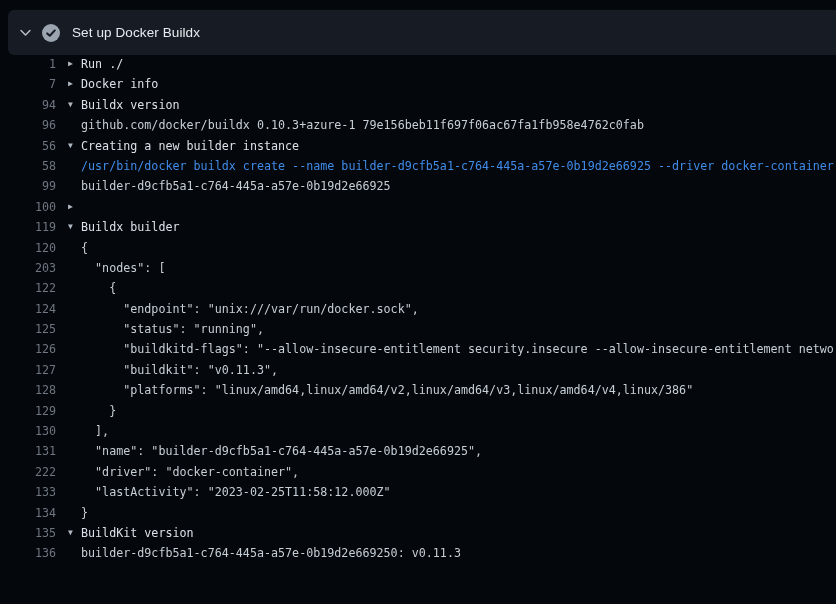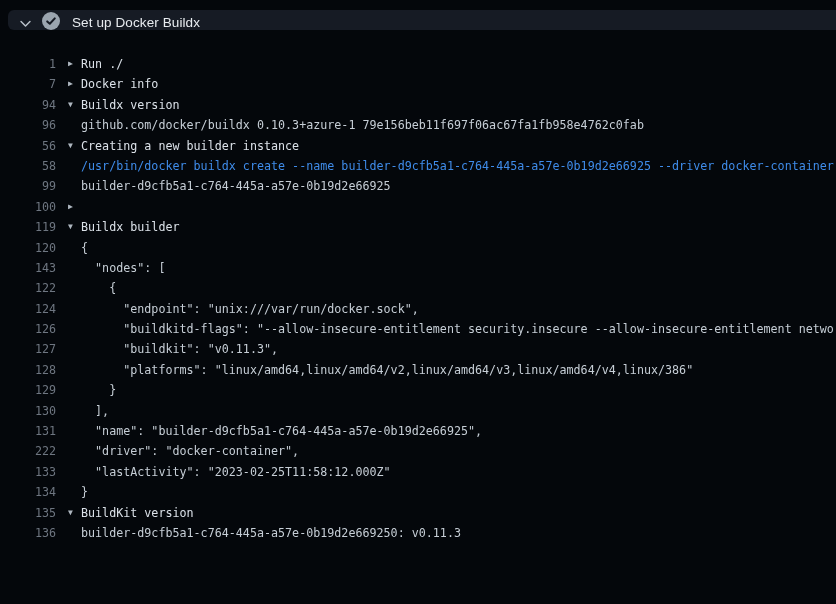--- a/index.html
+++ b/index.html
@@ -17,25 +17,25 @@
   html,body{width:836px;height:604px;overflow:hidden;}
   body{
     background:var(--page-bg);
     font-family:"DejaVu Sans Mono","Liberation Mono",monospace;
   }
 
   
   .step-header{
     position:absolute;
     top:10px;left:8px;right:0;
-    height:20px;
+    height:45px;
     background:var(--header-bg);
     border-radius:6px 0 0 6px;
     display:flex;
-    align-items:flex-end;
+    align-items:center;
     cursor:pointer;
   }
   .chevron-wrap{
     width:34px;display:flex;justify-content:center;align-items:center;
   }
   .check-wrap{
     width:18px;height:18px;margin-right:12px;
     display:flex;justify-content:center;align-items:center;
   }
   .step-title{
@@ -174,21 +174,21 @@
 
   <div class="row output">
     <span class="num">120</span>
     <span class="body-cell">
       <span class="twisty"></span>
       <span class="txt">{</span>
     </span>
   </div>
 
   <div class="row output">
-    <span class="num">143</span>
+    <span class="num">203</span>
     <span class="body-cell">
       <span class="twisty"></span>
       <span class="txt">  "nodes": [</span>
     </span>
   </div>
 
   <div class="row output">
     <span class="num">122</span>
     <span class="body-cell">
       <span class="twisty"></span>
@@ -198,20 +198,27 @@
 
 
   <div class="row output">
     <span class="num">124</span>
     <span class="body-cell">
       <span class="twisty"></span>
       <span class="txt">      "endpoint": "unix:///var/run/docker.sock",</span>
     </span>
   </div>
 
+  <div class="row output">
+    <span class="num">125</span>
+    <span class="body-cell">
+      <span class="twisty"></span>
+      <span class="txt">      "status": "running",</span>
+    </span>
+  </div>
 
   <div class="row output">
     <span class="num">126</span>
     <span class="body-cell">
       <span class="twisty"></span>
       <span class="txt">      "buildkitd-flags": "--allow-insecure-entitlement security.insecure --allow-insecure-entitlement network.host",</span>
     </span>
   </div>
 
   <div class="row output">

